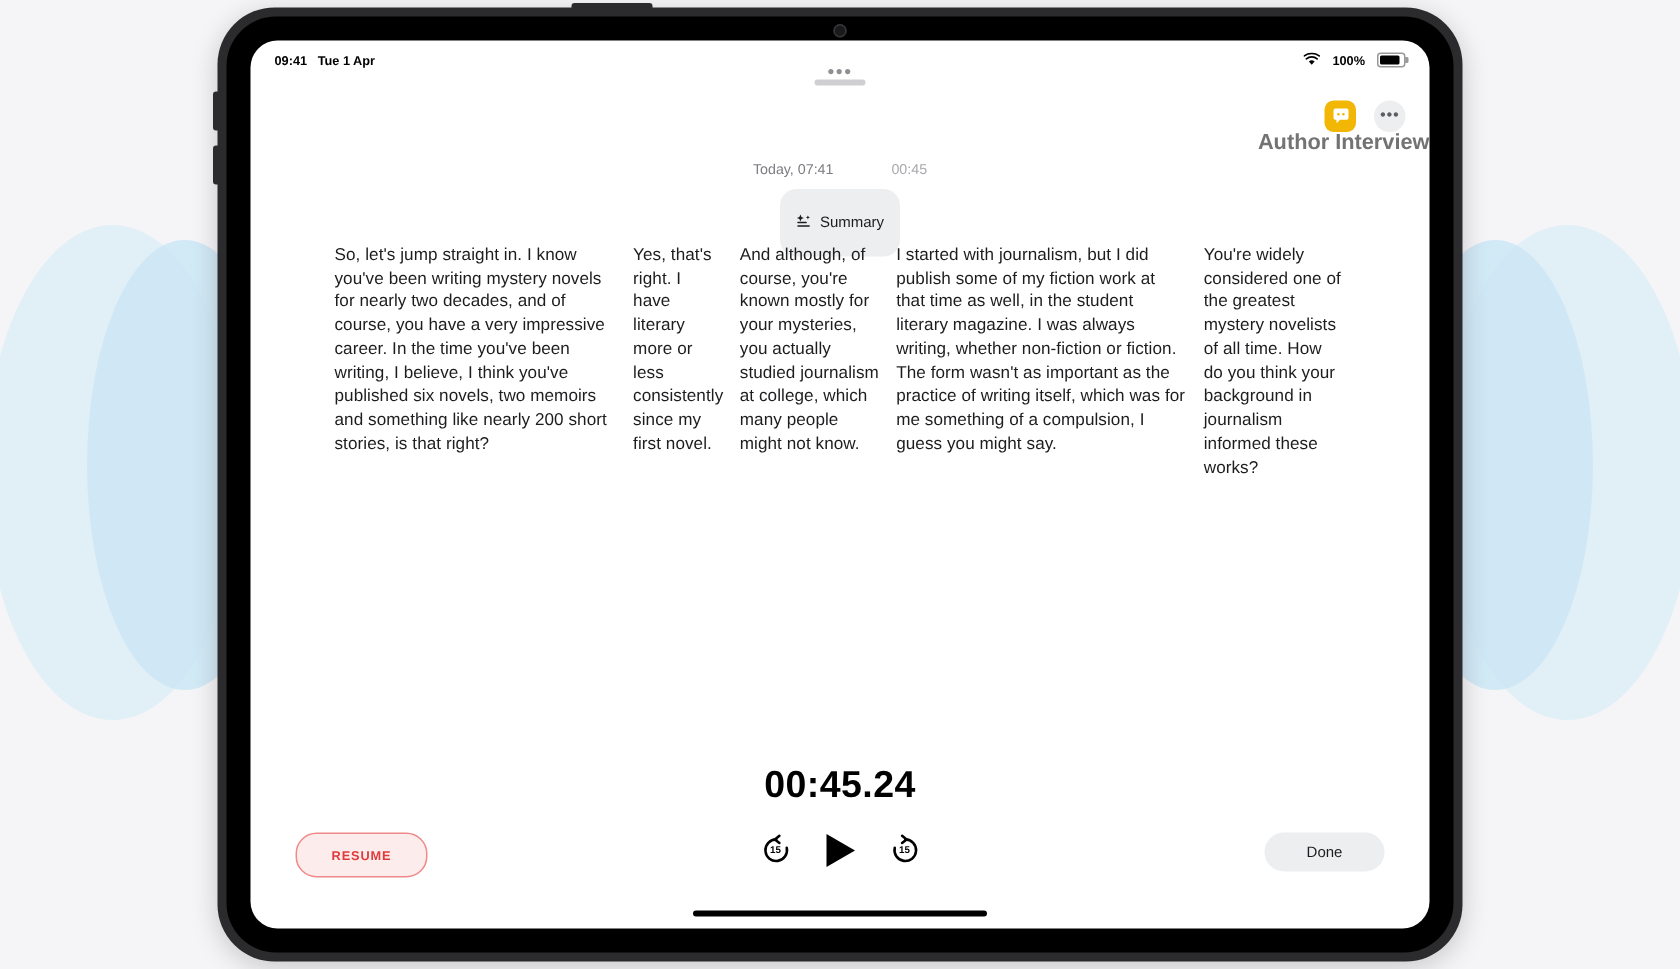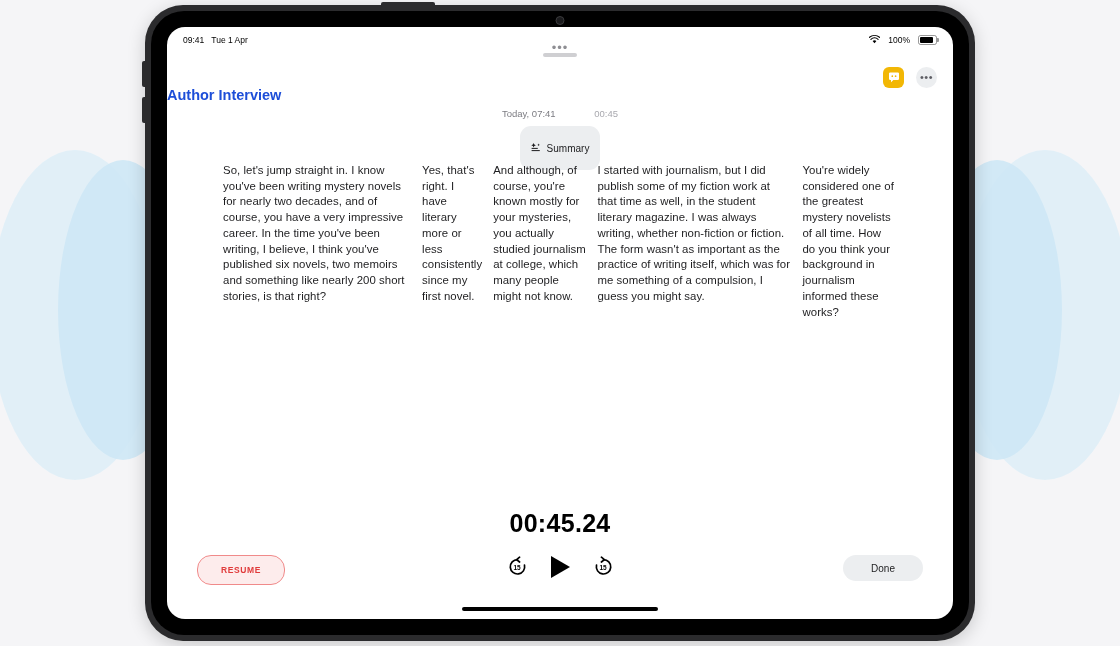--- a/index.html
+++ b/index.html
@@ -97,21 +97,21 @@
   
   .status-bar {
     position: absolute;
     top: 0; left: 0; right: 0;
     height: 26px;
     display: flex;
     align-items: center;
     justify-content: space-between;
     padding: 0 16px;
     font-size: 8.5px;
-    font-weight: 400;
+    font-weight: 700;
     color: #000;
   }
   .status-left { display: flex; align-items: center; gap: 7px; }
   .status-right { display: flex; align-items: flex-start; gap: 8px; }
   .battery-shell {
     width: 17px; height: 8px;
     border: 1px solid rgba(0,0,0,.4);
     border-radius: 2.5px;
     position: relative;
     display: inline-block;
@@ -178,24 +178,24 @@
     color: #5d5d63;
     font-size: 11px;
     letter-spacing: .5px;
     line-height: 1;
   }
 
   
   .rec-title {
     position: absolute;
     top: 60px; left: 0; right: 0;
-    text-align: left;
+    text-align: right;
     font-size: 14.5px;
     font-weight: 700;
-    color: #1d4ed8;
+    color: #737373;
   }
   .rec-meta {
     position: absolute;
     top: 81px; left: 0; right: 0;
     text-align: center;
     font-size: 9.5px;
     color: #7c7c82;
   }
   .rec-meta .time-secondary { color: #a9a9af; margin-left: 36px; }
 

